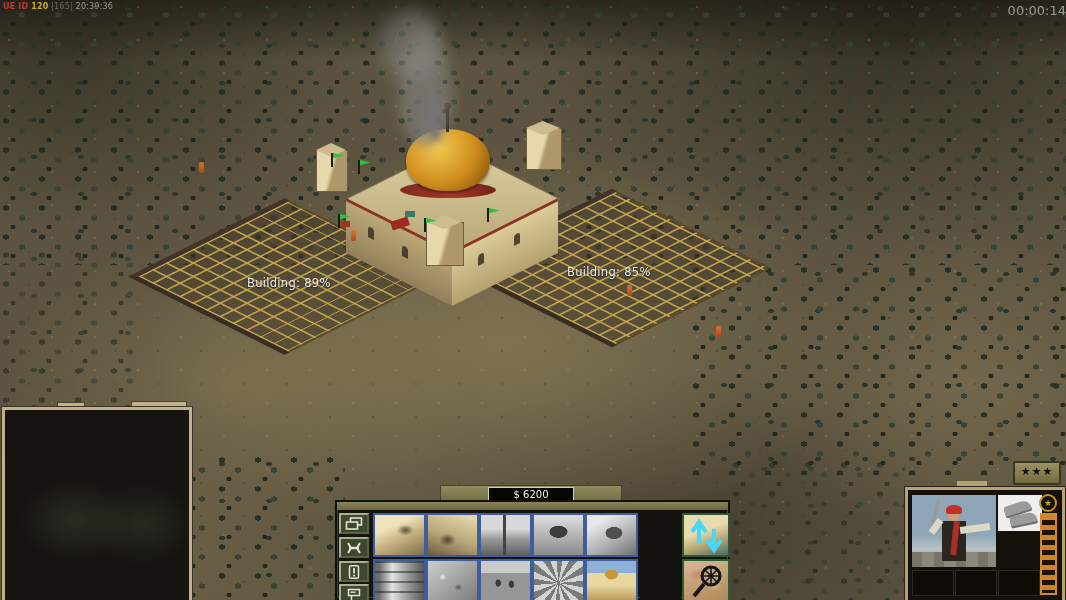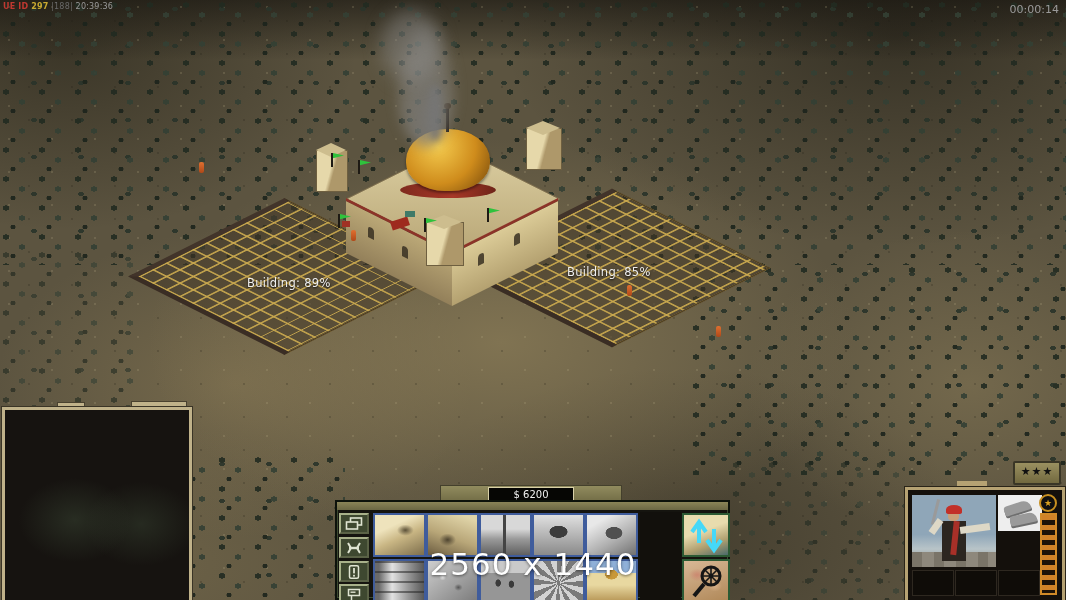--- a/index.html
+++ b/index.html
@@ -80,21 +80,21 @@
     background:linear-gradient(#e07030,#b04818);}
   .bit{position:absolute;}
   .blabel{position:absolute;color:#efefef;font-size:11.5px;letter-spacing:.3px;
     text-shadow:0 1px 2px rgba(0,0,0,.85);white-space:nowrap;}
   
   .debug{position:absolute;left:3px;top:2px;font-size:8px;letter-spacing:.2px;white-space:nowrap;}
   .debug .d1{color:#c03830;font-weight:bold;}
   .debug .d2{color:#c8a830;font-weight:bold;}
   .debug .d3{color:#6a6a6a;}
   .debug .d4{color:#9a9a9a;}
-  .timer{position:absolute;right:7px;top:3px;font-size:11px;color:#9a9a9a;}
+  .timer{position:absolute;right:0;top:3px;font-size:13px;color:#9a9a9a;}
   
   .minimap{position:absolute;left:2px;top:407px;width:184px;height:190px;
     border:3px solid #c0b28a;outline:1px solid #3a3426;
     background:
       radial-gradient(80px 60px at 38% 58%, rgba(58,70,52,.5), transparent 70%),
       radial-gradient(80px 60px at 74% 60%, rgba(58,70,52,.45), transparent 70%),
       #161310;}
   .mtab{position:absolute;background:#c0b28a;border:1px solid #4a4230;}
   
   .money-strip{position:absolute;left:440px;top:485px;width:180px;height:17px;
@@ -221,22 +221,22 @@
     <div class="worker" style="left:351px;top:230px;"></div>
     <div class="worker" style="left:627px;top:285px;"></div>
     <div class="worker" style="left:716px;top:326px;"></div>
 
     <div class="blabel" style="left:247px;top:276px;">Building: 89%</div>
     <div class="blabel" style="left:567px;top:265px;">Building: 85%</div>
   </div>
 
   <div class="debug">
     <span class="d1">UE ID</span>
-    <span class="d2">297</span>
-    <span class="d3">|188|</span>
+    <span class="d2">120</span>
+    <span class="d3">|165|</span>
     <span class="d4">20:39:36</span>
   </div>
   <div class="timer">00:00:14</div>
 
   <div class="mtab" style="left:57px;top:402px;width:26px;height:7px;"></div>
   <div class="mtab" style="left:131px;top:401px;width:54px;height:8px;"></div>
   <div class="minimap"></div>
 
   <div class="money-strip"></div>
   <div class="money-box">$ 6200</div>
@@ -305,21 +305,20 @@
         <svg class="ic" width="44" height="40" viewBox="0 0 44 40">
           <circle cx="27" cy="15" r="9" fill="none" stroke="#161616" stroke-width="3"></circle>
           <circle cx="27" cy="15" r="2.4" fill="#161616"></circle>
           <path d="M27 6 V24 M18 15 H36 M21 9 L33 21 M33 9 L21 21" stroke="#161616" stroke-width="1.6"></path>
           <line x1="20" y1="23" x2="10" y2="35" stroke="#161616" stroke-width="4"></line>
         </svg>
       </span>
     </div>
   </div>
 
-  <div class="resolution">2560 x 1440</div>
 
   <div class="utab"></div>
   <div class="badge">★★★</div>
   <div class="upanel">
     <div class="portrait">
       <div class="p-bldg"></div>
       <div class="p-knife"></div>
       <div class="p-body"></div>
       <div class="p-sash"></div>
       <div class="p-arm"></div>

